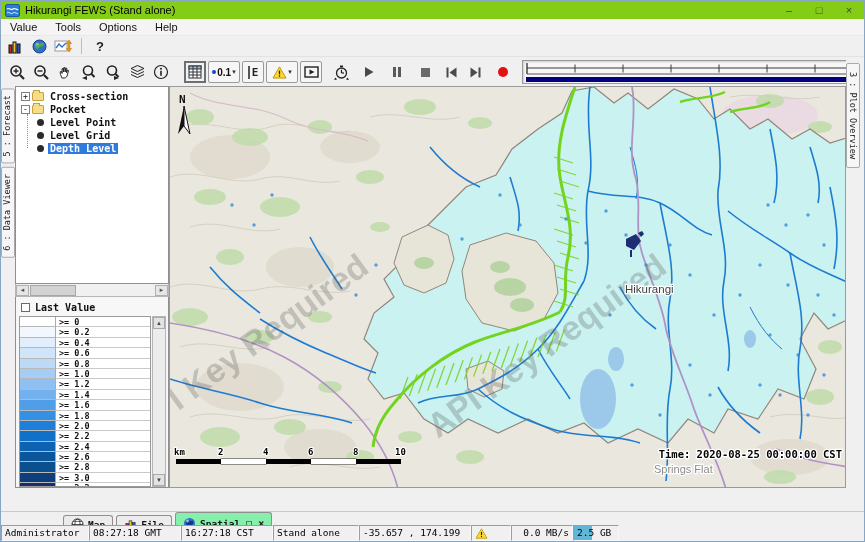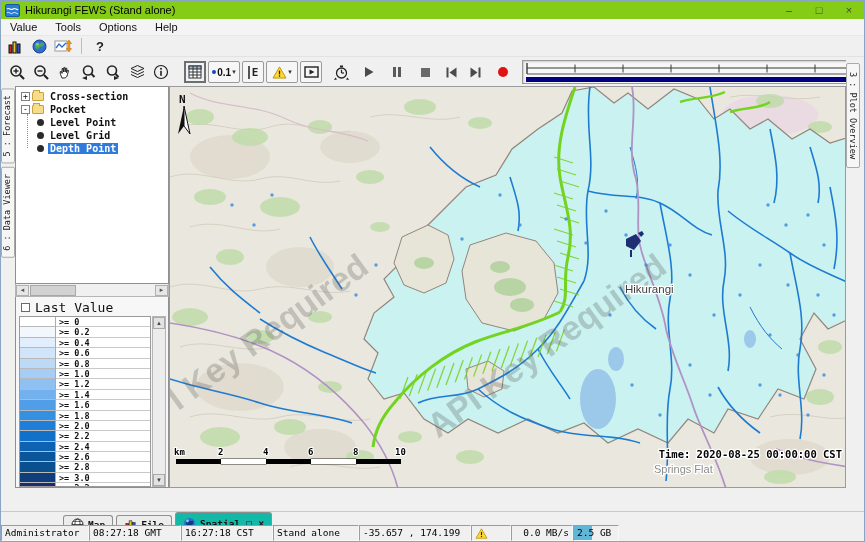--- a/index.html
+++ b/index.html
@@ -55,36 +55,36 @@
   .tree-children::before { content:""; position:absolute; left:0px; top:-2px; bottom:6px; border-left:1px dotted #909090; }
   .tree-children .tree-row { padding-left:10px; }
   .bullet { width:7px; height:7px; border-radius:50%; background:#2a2a2a; margin-right:4px; flex:none; }
   .tree-label { padding:0 2px; }
   .tree-label.selected { background:#2f7bdd; color:#fff; }
   .tree-hscroll { height:13px; background:#f0f0f0; border:1px solid #b5b5b5; border-top:none; display:flex; align-items:center; }
   .hs-arrow { width:13px; height:11px; background:#e6e6e6; border:1px solid #b0b0b0; font-size:6px; color:#555; display:flex; align-items:center; justify-content:center; }
   .hs-thumb { width:46px; height:11px; background:#d2d2d2; border:1px solid #a8a8a8; margin-left:1px; }
 
   .legend-box { flex:1; background:#f7f7f7; border:1px solid #8f8f8f; border-top:none; position:relative; padding:3px 2px 0 2px; overflow:hidden; }
-  .legend-check-row { height:15px; display:flex; align-items:center; gap:5px; font-family:"DejaVu Sans Mono",monospace; font-size:13px; font-weight:normal; color:#111; padding-left:3px; }
+  .legend-check-row { height:15px; display:flex; align-items:center; gap:5px; font-family:"DejaVu Sans Mono",monospace; font-size:10px; font-weight:bold; color:#111; padding-left:3px; }
   .checkbox { width:9px; height:9px; border:1px solid #6a6a6a; background:#fff; flex:none; }
   .legend-table { position:absolute; left:3px; right:17px; top:19px; bottom:0; border:1px solid #9a9a9a; overflow:hidden; background:#fff; }
   .lg-row { display:flex; height:10.4px; }
   .lg-sw { width:36px; border-right:1px solid #aaa; border-bottom:1px solid #b9b9b9; flex:none; }
   .lg-lb { flex:1; font-family:"DejaVu Sans Mono",monospace; font-size:8.5px; font-weight:bold; color:#111; padding-left:3px; border-bottom:1px solid #c9c9c9; background:#fff; line-height:10px; }
   .legend-vscroll { position:absolute; right:2px; top:19px; bottom:0; width:14px; background:#ececec; border:1px solid #b5b5b5; display:flex; flex-direction:column; justify-content:space-between; align-items:center; }
   .vs-arrow { width:12px; height:12px; background:#e2e2e2; border:1px solid #aaa; font-size:6px; color:#444; display:flex; align-items:center; justify-content:center; }
 
   .map-area { flex:1; position:relative; border:1px solid #9a9a9a; background:#eae8de; overflow:hidden; }
   .map-area svg { display:block; }
 
   
   .bottom-tabbar { position:absolute; left:0; right:0; top:510px; height:22px; background:#f0f0f0; border-top:1px solid #c9c9c9; display:flex; align-items:flex-end; padding-left:62px; gap:3px; }
   .btab { display:flex; align-items:center; gap:4px; border:1px solid #8f8f8f; border-bottom:none; border-radius:3px 3px 0 0; background:#ececec; height:18px; padding:0 7px; font-family:"DejaVu Sans Mono",monospace; font-size:9.5px; font-weight:bold; color:#111; }
-  .btab.active { height:21px; background:#14b8a6; }
+  .btab.active { height:21px; background:#86efac; }
   .tab-ctl { font-size:10px; font-weight:bold; color:#222; margin-left:2px; }
 
   
   .logs-row { position:absolute; left:0; right:0; top:509px; height:17px; background:#f0f0f0; display:flex; align-items:center; padding-left:63px; }
   .logs-btn { border:1px solid #8f8f8f; border-radius:2px; background:#f2f2f2; font-family:"DejaVu Sans Mono",monospace; font-size:9px; font-weight:bold; color:#111; padding:0px 7px 1px 7px; }
 
   
   .statusbar { position:absolute; left:0; right:0; bottom:0; height:16px; display:flex; background:#f0f0f0; font-family:"DejaVu Sans Mono",monospace; font-size:9.5px; color:#000; }
   .seg { border:1px solid; border-color:#9c9c9c #f8f8f8 #f8f8f8 #9c9c9c; padding:1px 3px 0 3px; white-space:nowrap; overflow:hidden; flex:none; }
   .seg-user { width:88px; }
@@ -311,21 +311,21 @@
           <div class="tree-row">
             <span class="bullet"></span>
             <span class="tree-label">Level Point</span>
           </div>
           <div class="tree-row">
             <span class="bullet"></span>
             <span class="tree-label">Level Grid</span>
           </div>
           <div class="tree-row">
             <span class="bullet"></span>
-            <span class="tree-label selected">Depth Point</span>
+            <span class="tree-label selected">Depth Level</span>
           </div>
         </div>
       </div>
       <div class="tree-hscroll">
         <span class="hs-arrow">◄</span>
         <span class="hs-thumb"></span>
         <span class="hs-arrow" style="margin-left:auto">►</span>
       </div>
       <div class="legend-box">
         <div class="legend-check-row">

